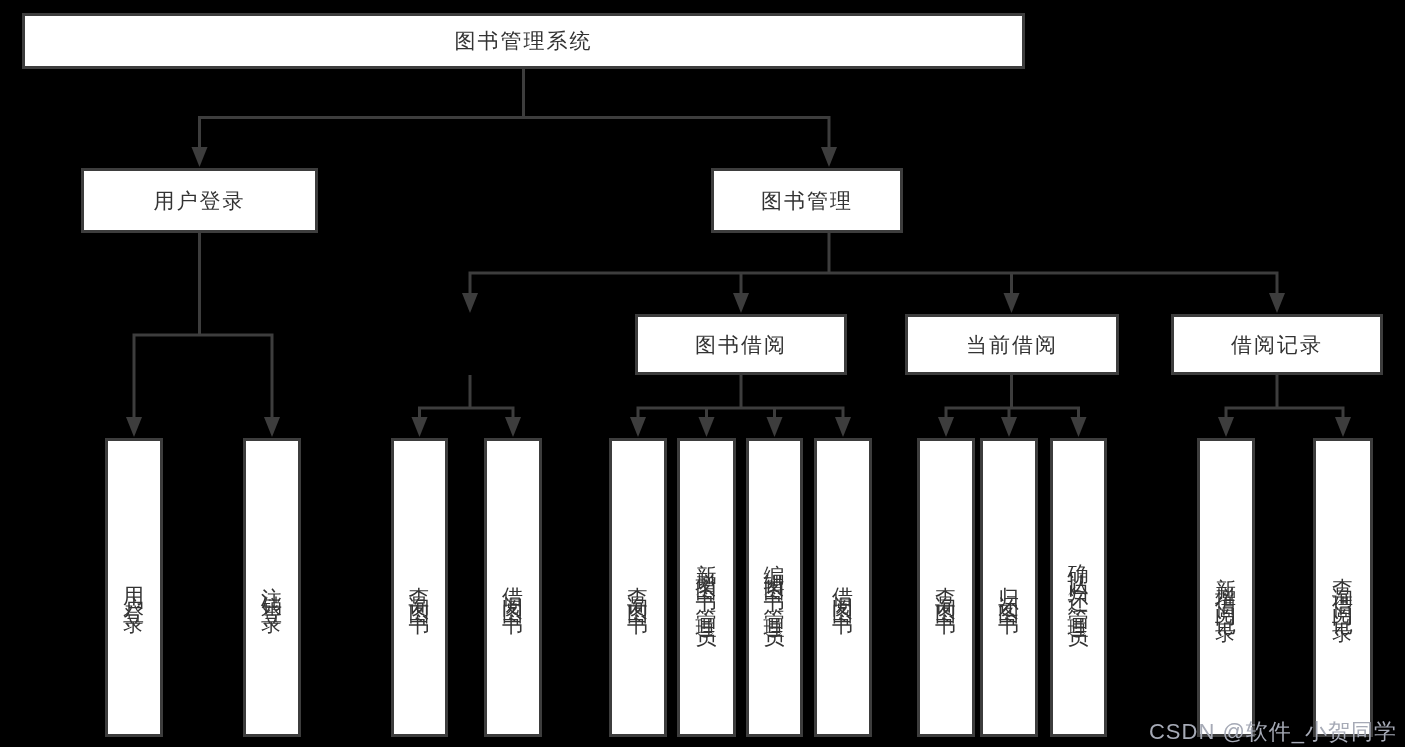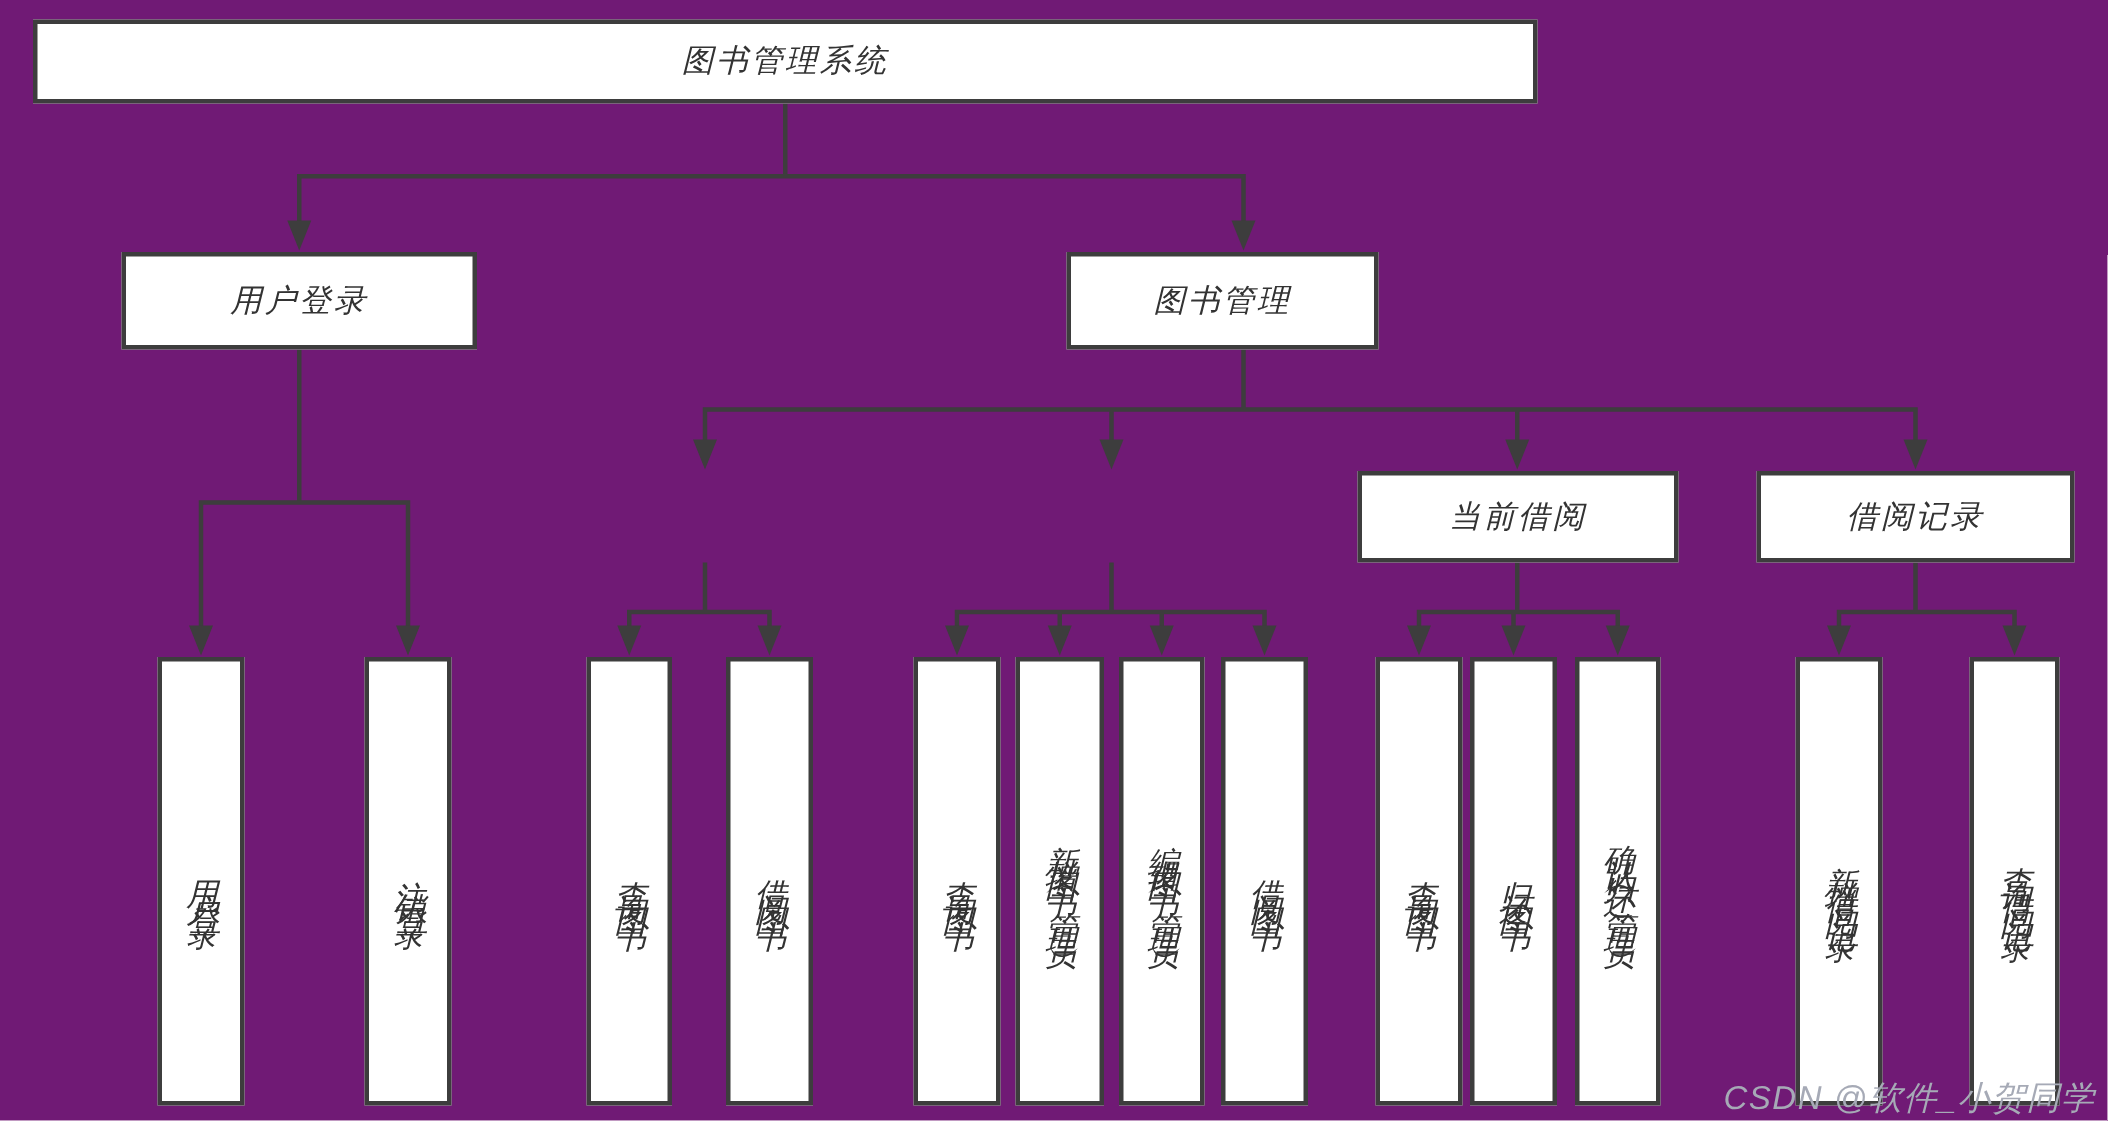--- a/index.html
+++ b/index.html
@@ -5,23 +5,22 @@
   html, body {
     margin: 0;
     padding: 0;
     background: #ffffff;
     font-family: "Liberation Sans", sans-serif;
   }
   #canvas {
     position: relative;
     width: 1405px;
     height: 747px;
-    background: #701a75;
+    background: #000000;
     overflow: hidden;
-    font-style: italic;
   }
   #connectors {
     position: absolute;
     left: 0;
     top: 0;
     width: 1405px;
     height: 747px;
     pointer-events: none;
   }
   .node {
@@ -95,22 +94,23 @@
       <polygon points="1001,417 1017,417 1009,437"></polygon>
       <polygon points="1070.5,417 1086.5,417 1078.5,437"></polygon>
       <polygon points="1218,417 1234,417 1226,437"></polygon>
       <polygon points="1335,417 1351,417 1343,437"></polygon>
     </g>
   </svg>
 
   <div class="node" style="left:22px; top:13px; width:1003px; height:56px;">图书管理系统</div>
 
   <div class="node" style="left:81px; top:168px; width:237px; height:65px;">用户登录</div>
-  <div class="node" style="left:711px; top:168px; width:208px; height:65px;">图书管理</div>
+  <div class="node" style="left:711px; top:168px; width:192px; height:65px;">图书管理</div>
 
+  <div class="node" style="left:635px; top:314px; width:212px; height:61px;">图书借阅</div>
   <div class="node" style="left:905px; top:314px; width:214px; height:61px;">当前借阅</div>
   <div class="node" style="left:1171px; top:314px; width:212px; height:61px;">借阅记录</div>
 
   <div class="node node-v" style="left:105px; top:438px; width:58px; height:299px;">用户登录</div>
   <div class="node node-v" style="left:243px; top:438px; width:58px; height:299px;">注销登录</div>
 
   <div class="node node-v" style="left:391px; top:438px; width:57px; height:299px;">查询图书</div>
   <div class="node node-v" style="left:484px; top:438px; width:58px; height:299px;">借阅图书</div>
 
   <div class="node node-v" style="left:609px; top:438px; width:58px; height:299px;">查询图书</div>

